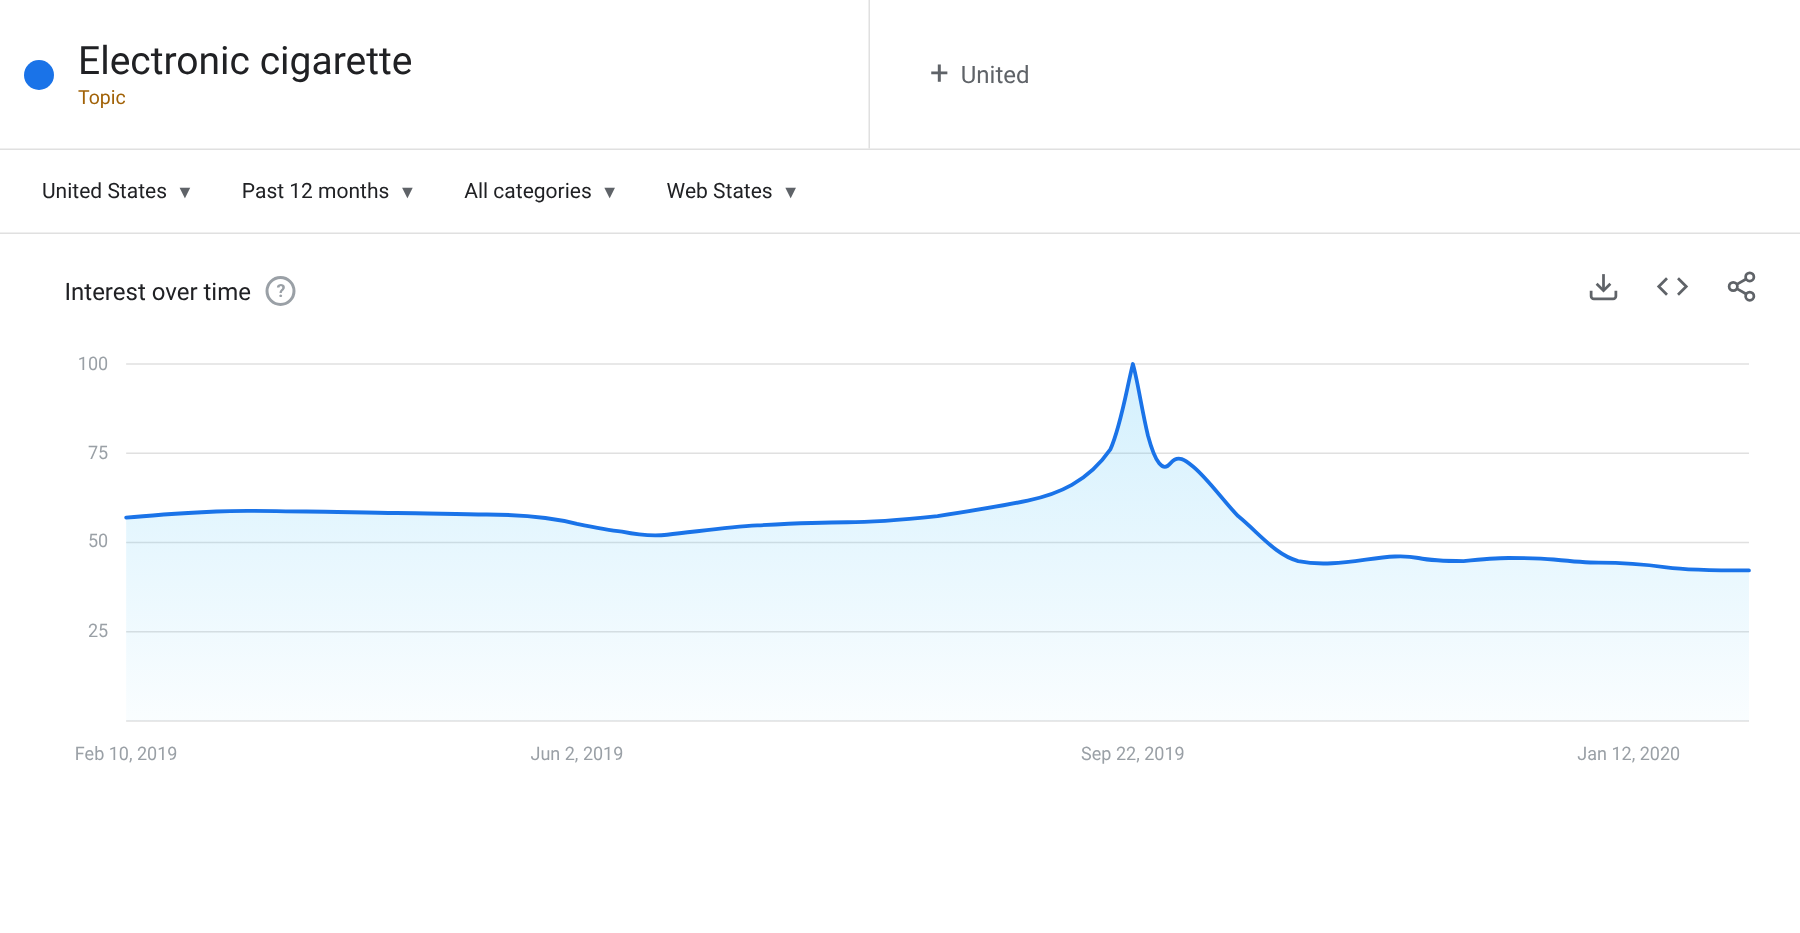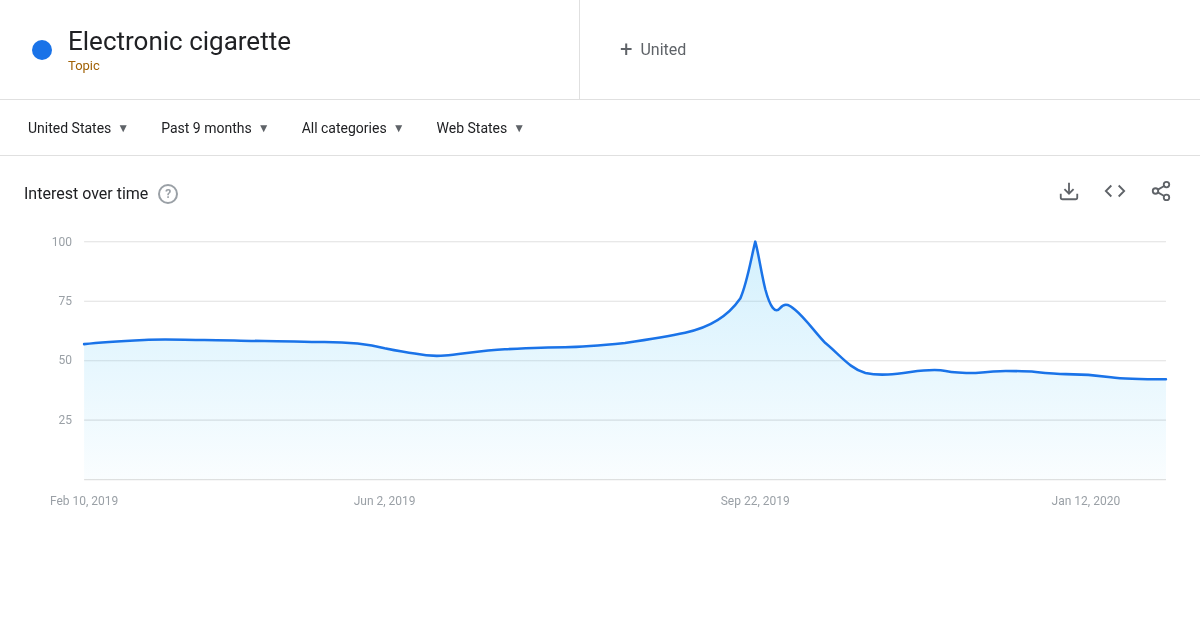--- a/index.html
+++ b/index.html
@@ -8,21 +8,21 @@
     
     .header {
       display: flex;
       align-items: stretch;
       border-bottom: 1px solid #e0e0e0;
       min-height: 100px;
     }
     .search-term {
       display: flex;
       align-items: center;
-      padding: 20px 32px;
+      padding: 20px 16px;
       flex: 0 0 580px;
       border-right: 1px solid #e0e0e0;
     }
     .blue-dot {
       width: 20px;
       height: 20px;
       border-radius: 50%;
       background: #1a73e8;
       margin-right: 16px;
       flex-shrink: 0;
@@ -89,20 +89,21 @@
     
     .chart-section {
       padding: 20px 24px 16px 24px;
       background: #fff;
     }
     .chart-header {
       display: flex;
       align-items: center;
       justify-content: space-between;
       margin-bottom: 8px;
+      margin-left: 19px;
     }
     .chart-title-group {
       display: flex;
       align-items: center;
       gap: 10px;
     }
     .chart-title {
       font-size: 16px;
       color: #202124;
       font-weight: 400;
@@ -163,21 +164,21 @@
     </button>
   </div>
 </div>
 
 <div class="filter-bar">
   <button class="filter-dropdown">
     <span>United States</span>
     <span class="dropdown-arrow">▼</span>
   </button>
   <button class="filter-dropdown">
-    <span>Past 9 months</span>
+    <span>Past 12 months</span>
     <span class="dropdown-arrow">▼</span>
   </button>
   <button class="filter-dropdown">
     <span>All categories</span>
     <span class="dropdown-arrow">▼</span>
   </button>
   <button class="filter-dropdown">
     <span>Web States</span>
     <span class="dropdown-arrow">▼</span>
   </button>

